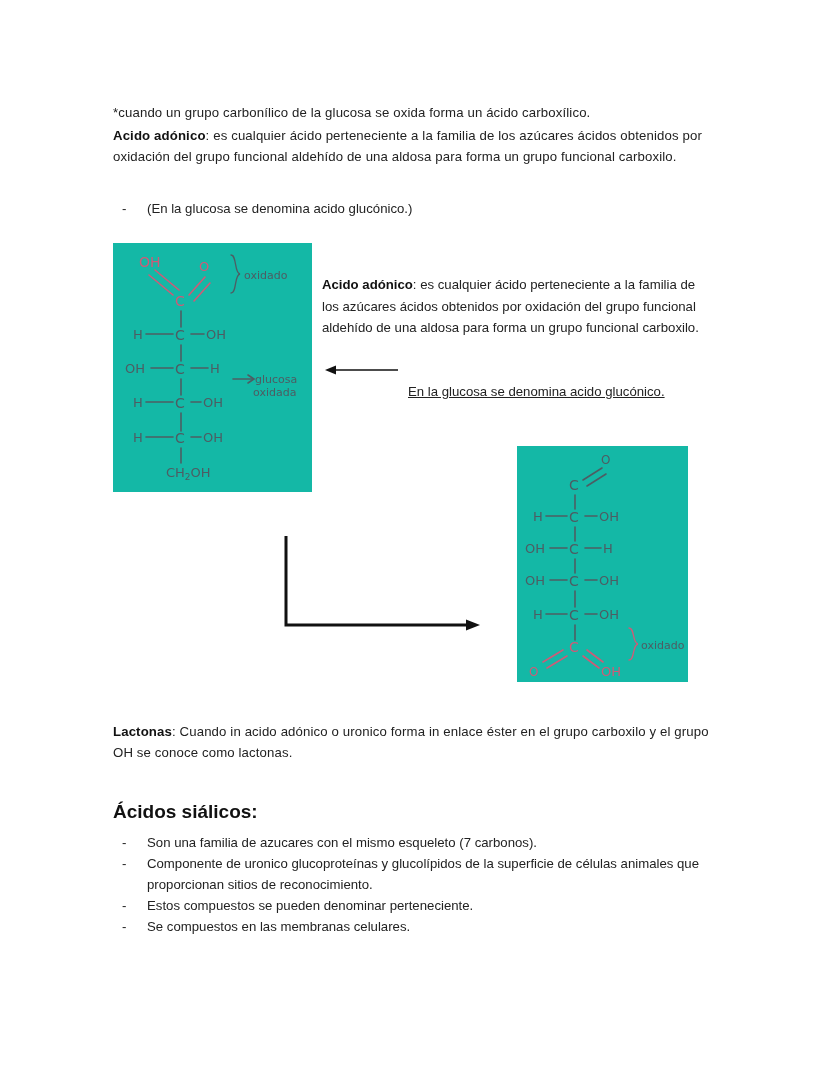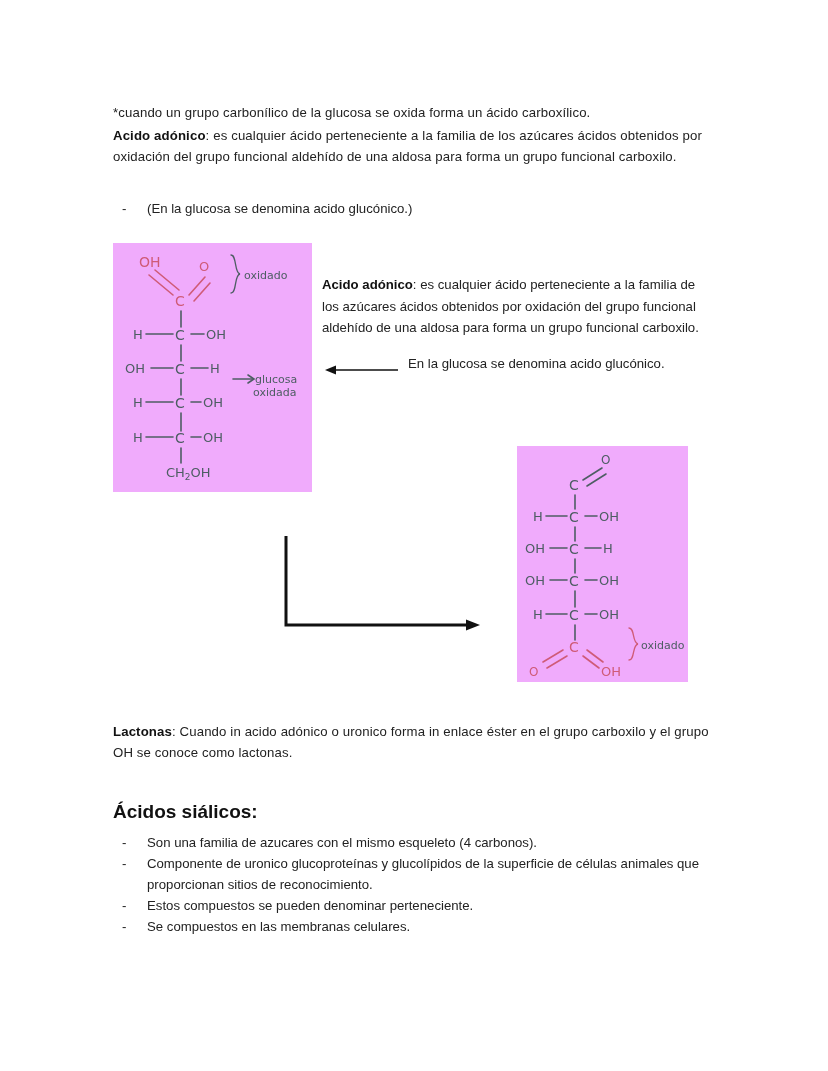--- a/index.html
+++ b/index.html
@@ -60,25 +60,26 @@
     width: 392px;
     font-size: 13.2px;
     line-height: 21.5px;
     color: #222222;
   }
   .p-side b { font-weight: 700; color: #111111; }
 
   .p-sidearrow {
     position: absolute;
     left: 408px;
-    top: 353px;
+    top: 381px;
     width: 310px;
     font-size: 13.2px;
     line-height: 21px;
     color: #222222;
+    text-decoration: underline;
   }
 
   .p-uronico { left: 113px; top: 505px; width: 600px; }
   .p-lactonas { left: 113px; top: 721px; width: 608px; }
 
   .h-sialicos {
     position: absolute;
     left: 113px;
     top: 801px;
     font-size: 19px;
@@ -90,21 +91,21 @@
   .l-sialicos { left: 113px; top: 832px; width: 610px; }
 
   
   .svg-abs { position: absolute; overflow: visible; }
   #arrow-left-gluconico { left: 322px; top: 362px; }
   #arrow-elbow-uronico  { left: 278px; top: 532px; }
 
   
   .figure {
     position: absolute;
-    background: #f0abfc;
+    background: #14b8a6;
   }
   #figure-aldonic-acid {
     left: 113px; top: 243px;
     width: 199px; height: 249px;
   }
   #figure-uronic-acid {
     left: 517px; top: 446px;
     width: 171px; height: 236px;
   }
   .figure svg { display: block; width: 100%; height: 100%; }
@@ -254,21 +255,21 @@
     </svg>
   </div>
 
   <div class="para p-lactonas"><b>Lactonas</b><span>: Cuando in acido adónico o uronico forma in enlace éster en el grupo carboxilo y el grupo OH se conoce como lactonas.</span></div>
 
   <div class="h-sialicos">Ácidos siálicos:</div>
 
   <div class="dashlist l-sialicos">
     <div class="dashrow">
       <span class="dash">-</span>
-      <span class="txt">Son una familia de azucares con el mismo esqueleto (4 carbonos).</span>
+      <span class="txt">Son una familia de azucares con el mismo esqueleto (7 carbonos).</span>
     </div>
     <div class="dashrow">
       <span class="dash">-</span>
       <span class="txt">Componente de uronico glucoproteínas y glucolípidos de la superficie de células animales que proporcionan sitios de reconocimiento.</span>
     </div>
     <div class="dashrow">
       <span class="dash">-</span>
       <span class="txt">Estos compuestos se pueden denominar perteneciente.</span>
     </div>
     <div class="dashrow">

